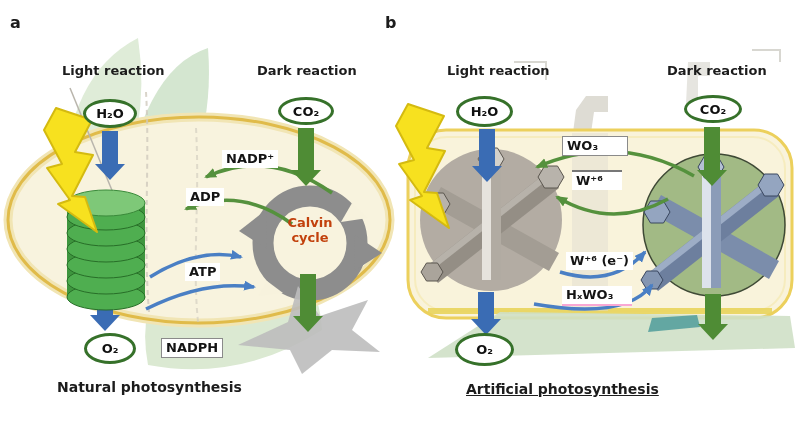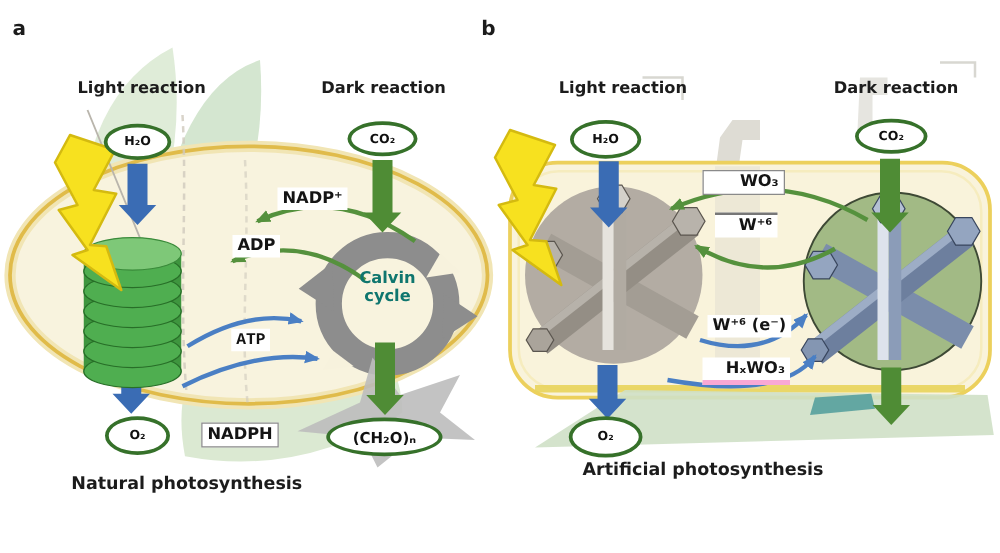--- a/index.html
+++ b/index.html
@@ -8,33 +8,33 @@
     background:#ffffff;
     font-family:"DejaVu Sans","Liberation Sans",sans-serif;
   }
   svg.layer { position:absolute; left:0; top:0; }
   .lbl { position:absolute; font-weight:bold; color:#1c1c1c; white-space:nowrap; }
   .panel-letter { font-size:16px; }
   .reaction { font-size:13px; }
   .caption { font-size:14px; text-align:left; }
   .mol {
     position:absolute; background:#ffffff; font-weight:bold; font-size:13px;
-    color:#141414; padding:0 4px; line-height:18px; text-align:right; white-space:nowrap;
+    color:#141414; padding:0 4px; line-height:18px; text-align:left; white-space:nowrap;
   }
   .mol.boxed   { border:1px solid #8a8a8a; }
   .mol.topline { border-top:2px solid #777777; }
-  .mol.botline { border-bottom:4px solid #f9a8d4; }
+  .mol.botline { border-bottom:2px solid #f9a8d4; }
   .oval {
     position:absolute; background:#ffffff; border:3px solid #36712a; border-radius:50%;
     display:flex; align-items:center; justify-content:center;
-    font-weight:bold; font-size:10px; color:#101010; box-sizing:border-box; white-space:nowrap;
+    font-weight:bold; font-size:13px; color:#101010; box-sizing:border-box; white-space:nowrap;
   }
   .oval.small-text { font-size:12px; }
   .cycle-text {
-    position:absolute; font-weight:bold; font-size:13px; color:#0f766e;
+    position:absolute; font-weight:bold; font-size:13px; color:#c2410c;
     text-align:center; line-height:1.15; width:60px; white-space:normal;
   }
 </style>
 </head>
 <body>
 
 <div class="figure">
 
   <svg class="layer" width="800" height="442" viewBox="0 0 800 442">
     <defs>
@@ -166,38 +166,37 @@
   <div class="lbl panel-letter" style="left:385px; top:13px;">b</div>
 
   <div class="lbl reaction" style="left:62px; top:63px;">Light reaction</div>
   <div class="lbl reaction" style="left:257px; top:63px;">Dark reaction</div>
 
   <div class="oval" style="left:83px; top:99px; width:54px; height:29px;">H₂O</div>
   <div class="oval" style="left:278px; top:97px; width:56px; height:28px;">CO₂</div>
 
   <div class="mol" style="left:178px; top:150px;margin-left:44px;">NADP⁺</div>
   <div class="mol" style="left:186px; top:188px;">ADP</div>
-  <div class="mol" style="left:185px; top:263px;font-family:Liberation Mono, monospace;">ATP</div>
+  <div class="mol" style="left:185px; top:263px;">ATP</div>
   <div class="mol boxed" style="left:161px; top:294px;margin-top:44px;">NADPH</div>
 
   <div class="cycle-text" style="left:280px; top:216px;">Calvin cycle</div>
 
   <div class="oval" style="left:84px; top:333px; width:52px; height:31px;">O₂</div>
-  <div class="oval small-text" style="left:261px; top:334px; width:93px; height:31px;">(CH₂O)ₙ</div>
 
   <div class="lbl caption" style="left:57px; top:379px; width:312px;">Natural photosynthesis</div>
 
   <div class="lbl reaction" style="left:447px; top:63px;">Light reaction</div>
   <div class="lbl reaction" style="left:667px; top:63px;">Dark reaction</div>
 
   <div class="oval" style="left:456px; top:96px; width:57px; height:31px;">H₂O</div>
   <div class="oval" style="left:684px; top:95px; width:58px; height:28px;">CO₂</div>
 
   <div class="mol boxed" style="left:562px; top:136px; width:56px;">WO₃</div>
   <div class="mol topline" style="left:572px; top:170px; width:42px;">W⁺⁶</div>
   <div class="mol" style="left:566px; top:252px;">W⁺⁶ (e⁻)</div>
   <div class="mol botline" style="left:562px; top:286px; width:62px;">HₓWO₃</div>
 
   <div class="oval" style="left:455px; top:333px; width:59px; height:33px;">O₂</div>
 
-  <div class="lbl caption" style="left:466px; top:368px; width:312px;">Artificial photosynthesis</div>
+  <div class="lbl caption" style="left:466px; top:381px; width:312px;text-decoration:underline;">Artificial photosynthesis</div>
 
 </div>
 
 </body></html>

